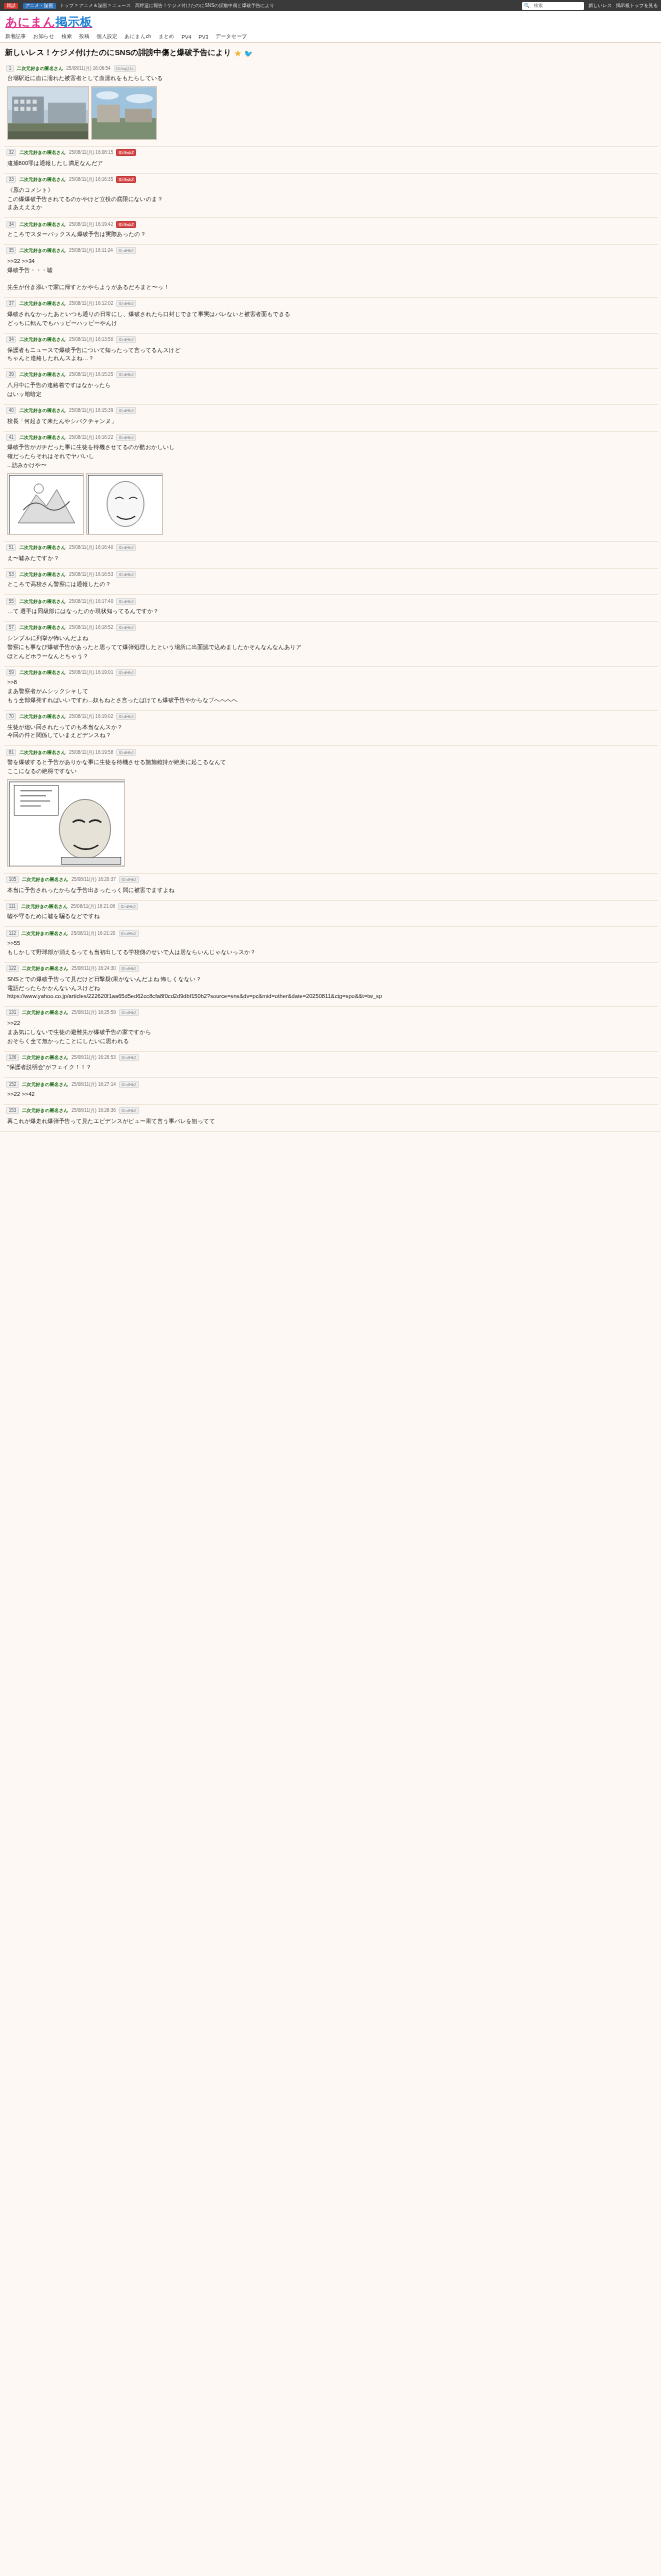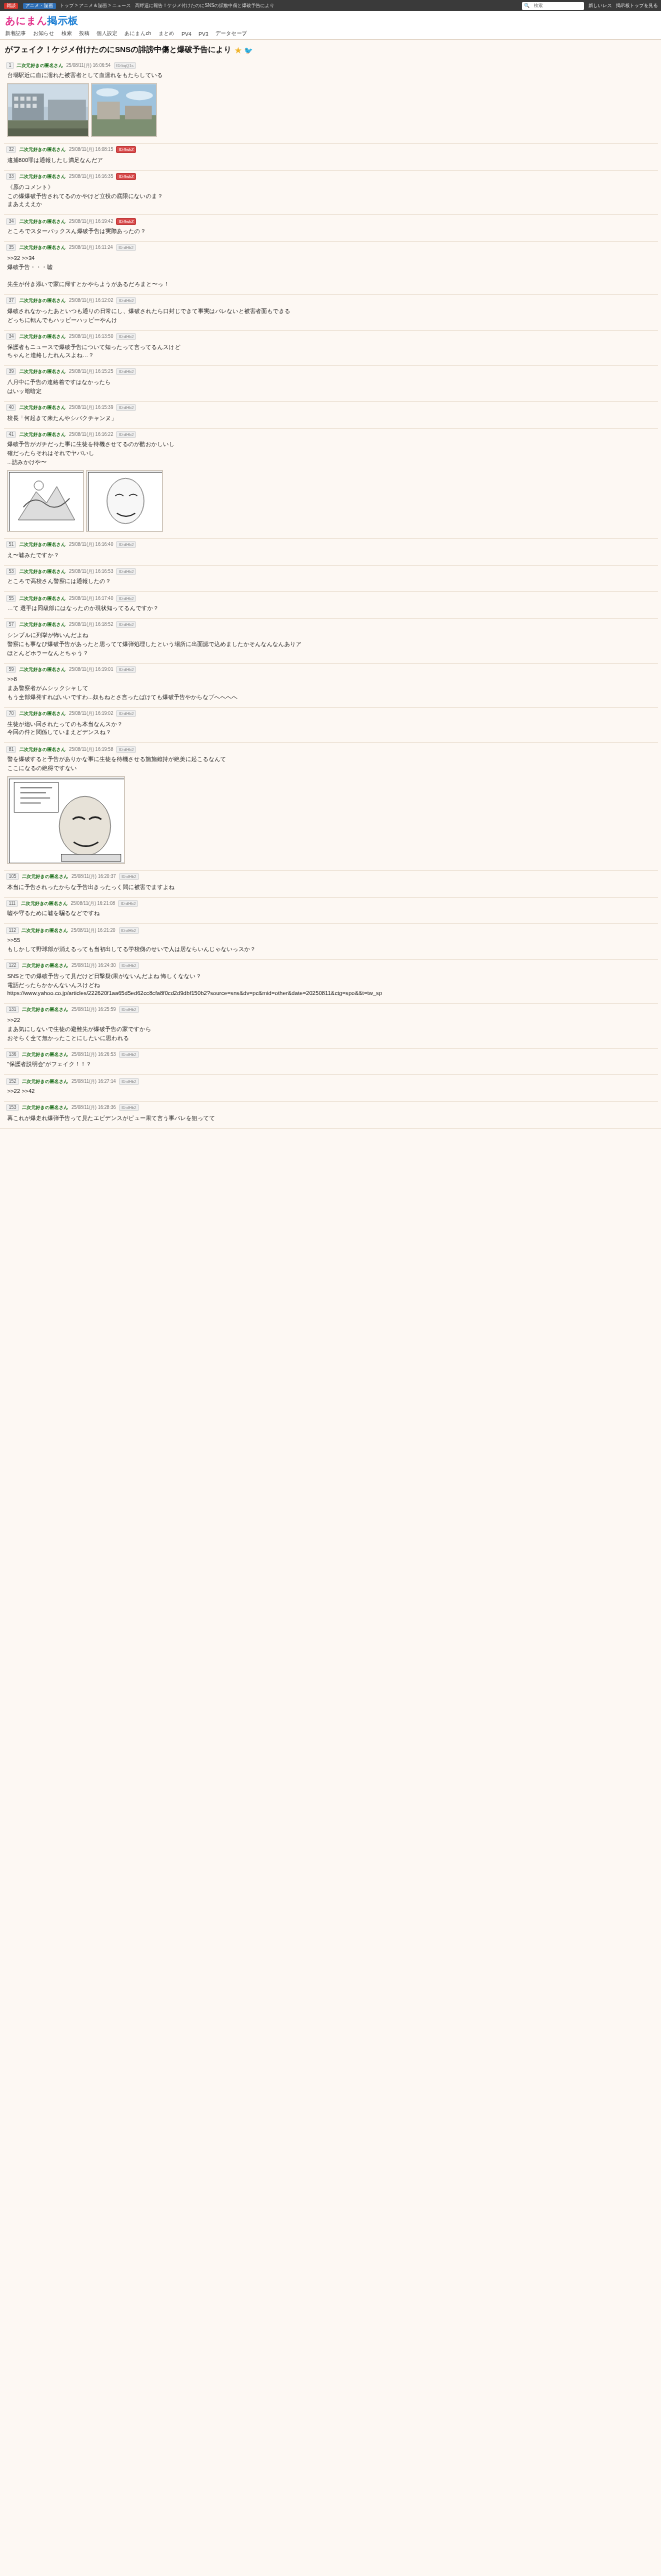--- a/index.html
+++ b/index.html
@@ -12,25 +12,26 @@
     width: 662px;
   }
 
   
   .site-header {
     background: #ffffff;
     border-bottom: 0.5px solid #e3d6c8;
     padding: 3.1px 5.2px 2.1px 5.2px;
   }
   .logo {
-    font-size: 10px;
+    font-size: 12px;
     font-weight: bold;
     color: #e2338c;
     letter-spacing: 0.3px;
     display: inline-block;
+    text-decoration: underline;
   }
   .logo .blue { color: #1d7fd4; }
   .nav-row {
     margin-top: 2.1px;
     display: flex;
     align-items: center;
     gap: 7.2px;
     font-size: 5.2px;
     color: #444;
   }
@@ -179,21 +180,21 @@
     <span data-name="nav-item-5">あにまんch</span>
     <span data-name="nav-item-6">まとめ</span>
     <span data-name="nav-item-7">PV4</span>
     <span data-name="nav-item-8">PV3</span>
     <span data-name="nav-item-9">データセーブ</span>
   </div>
 </div>
 
 <div class="thread-wrap" data-name="thread-container">
   <div class="thread-title" data-name="page-title">
-    <span data-name="thread-title-text">がフェイク！ケジメ付けたのにSNSの誹謗中傷と爆破予告により</span>
+    <span data-name="thread-title-text">新しいレス！ケジメ付けたのにSNSの誹謗中傷と爆破予告により</span>
     <span class="star" data-name="star-icon">★</span>
     <span class="bird" data-name="twitter-bird-icon">🐦</span>
   </div>
 
   <div id="posts" data-name="post-list">
       <div class="post" data-name="post">
         <div class="post-head" data-name="post-header">
           <span class="num" data-name="post-number">1</span>
           <span class="poster" data-name="post-author">二次元好きの匿名さん</span>
           <span class="date" data-name="post-timestamp">25/08/11(月) 16:06:54</span>

